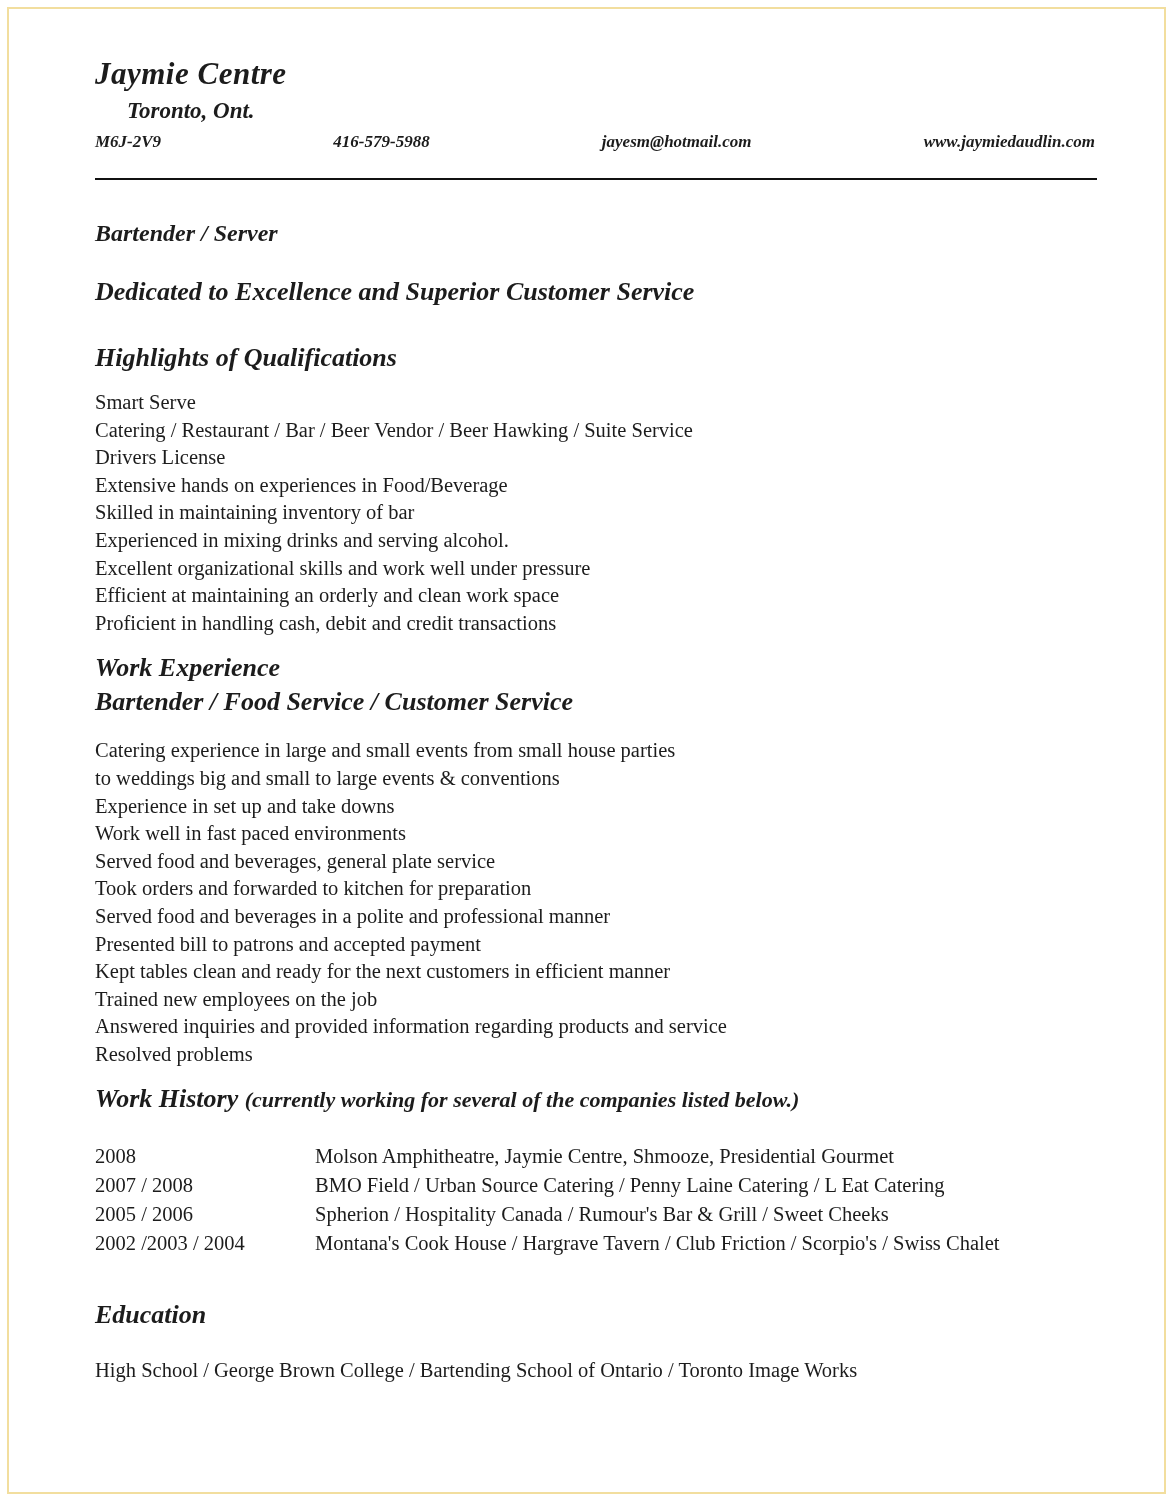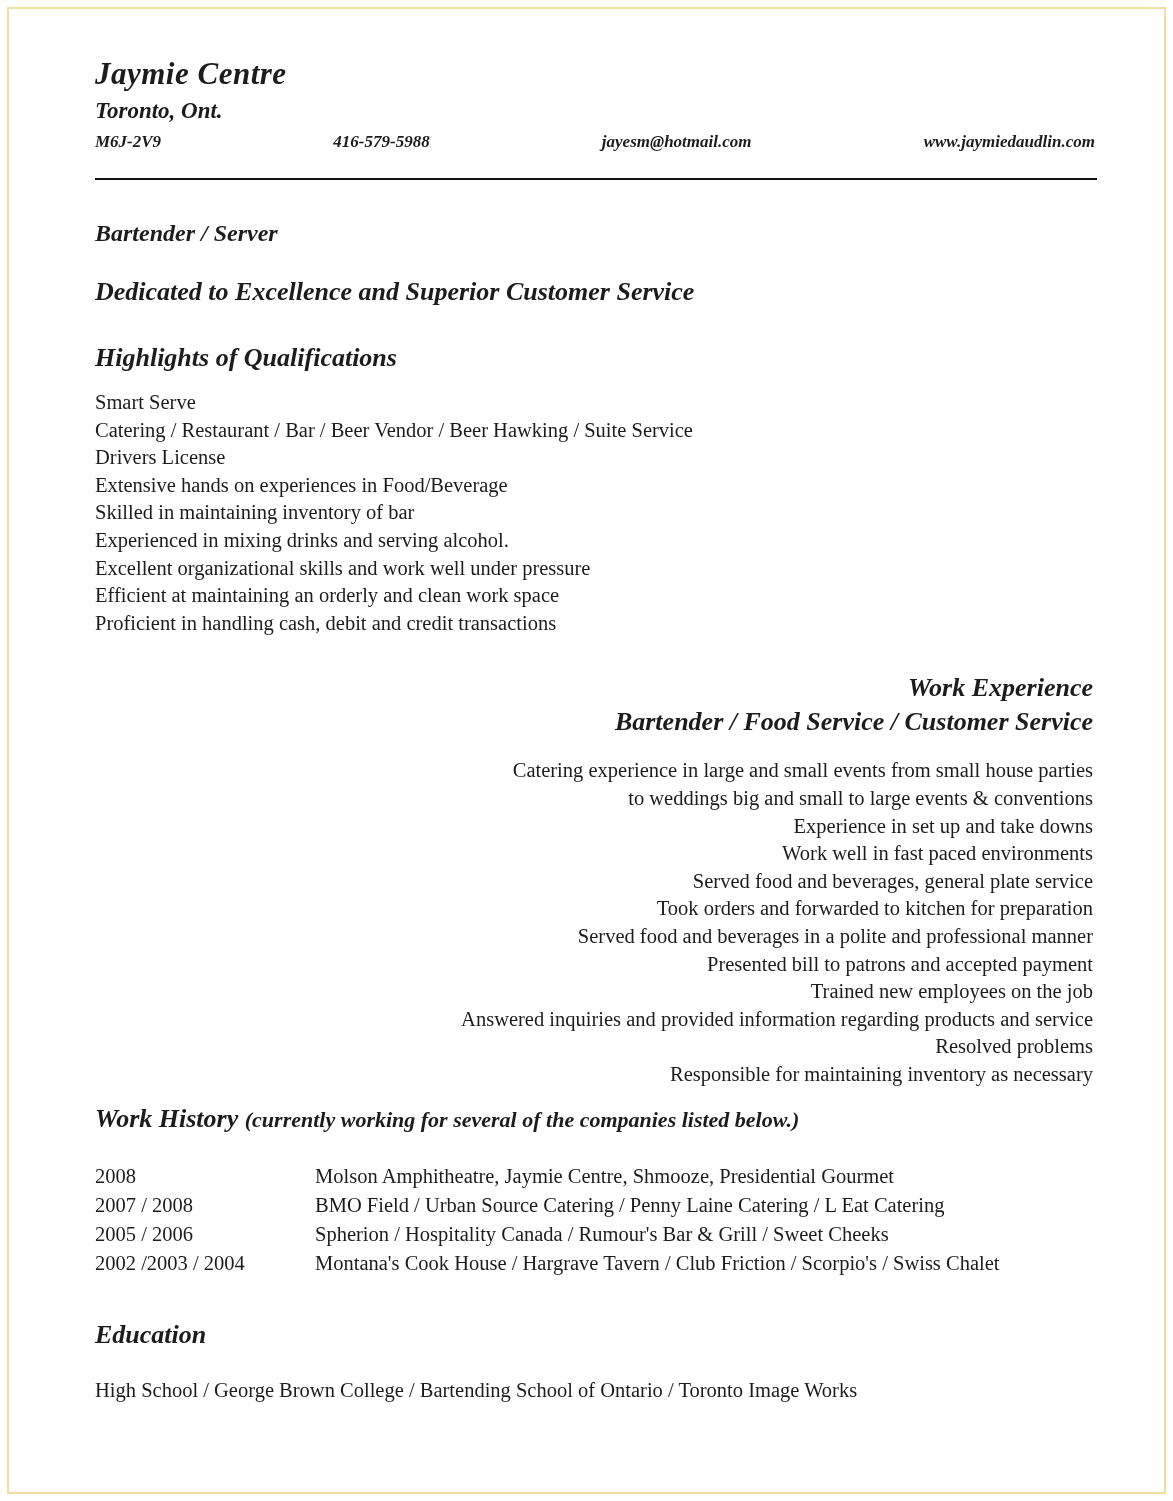--- a/index.html
+++ b/index.html
@@ -33,20 +33,21 @@
     font-size: 31px;
     font-weight: bold;
     font-style: italic;
     letter-spacing: 0.5px;
   }
   .person-city {
     margin-top: 6px;
     font-size: 23px;
     font-weight: bold;
     font-style: italic;
+    margin-left: 32px;
   }
   .contact-row {
     margin-top: 8px;
     display: flex;
     justify-content: space-between;
     width: 1000px;
     font-size: 17px;
     font-weight: bold;
     font-style: italic;
   }
@@ -87,21 +88,21 @@
   }
 
   
   .lines { margin-top: 16px; }
   .line {
     font-size: 20.5px;
     line-height: 27.6px;
   }
 
   .sec-qualifications { margin-top: 36px; }
-  .sec-experience     { margin-top: 36px; text-align: right; }
+  .sec-experience     { margin-top: 16px; }
   .sec-experience .lines { margin-top: 20px; }
   .sec-history        { margin-top: 16px; }
   .sec-education      { margin-top: 42px; }
 
   .history-rows { margin-top: 28px; }
   .history-row {
     display: flex;
     font-size: 20.5px;
     line-height: 29px;
   }
@@ -159,24 +160,24 @@
       <h3 class="sub-heading">Bartender / Food Service / Customer Service</h3>
       <div class="lines">
         <div class="line">Catering experience in large and small events from small house parties</div>
         <div class="line">to weddings big and small to large events &amp; conventions</div>
         <div class="line">Experience in set up and take downs</div>
         <div class="line">Work well in fast paced environments</div>
         <div class="line">Served food and beverages, general plate service</div>
         <div class="line">Took orders and forwarded to kitchen for preparation</div>
         <div class="line">Served food and beverages in a polite and professional manner</div>
         <div class="line">Presented bill to patrons and accepted payment</div>
+        <div class="line">Kept tables clean and ready for the next customers in efficient manner</div>
         <div class="line">Trained new employees on the job</div>
         <div class="line">Answered inquiries and provided information regarding products and service</div>
         <div class="line">Resolved problems</div>
-        <div class="line">Responsible for maintaining inventory as necessary</div>
       </div>
     </section>
 
     <section class="sec-history">
       <h3 class="section-heading">
         <span>Work History</span>
         <span class="note">(currently working for several of the companies listed below.)</span>
       </h3>
       <div class="history-rows">
         <div class="history-row">

